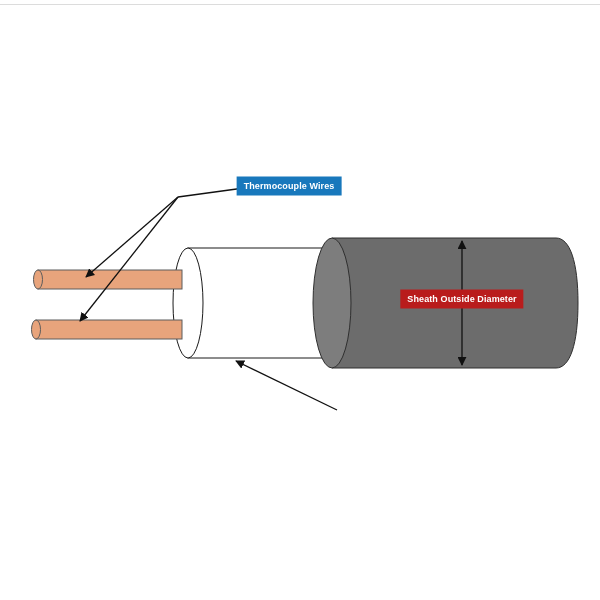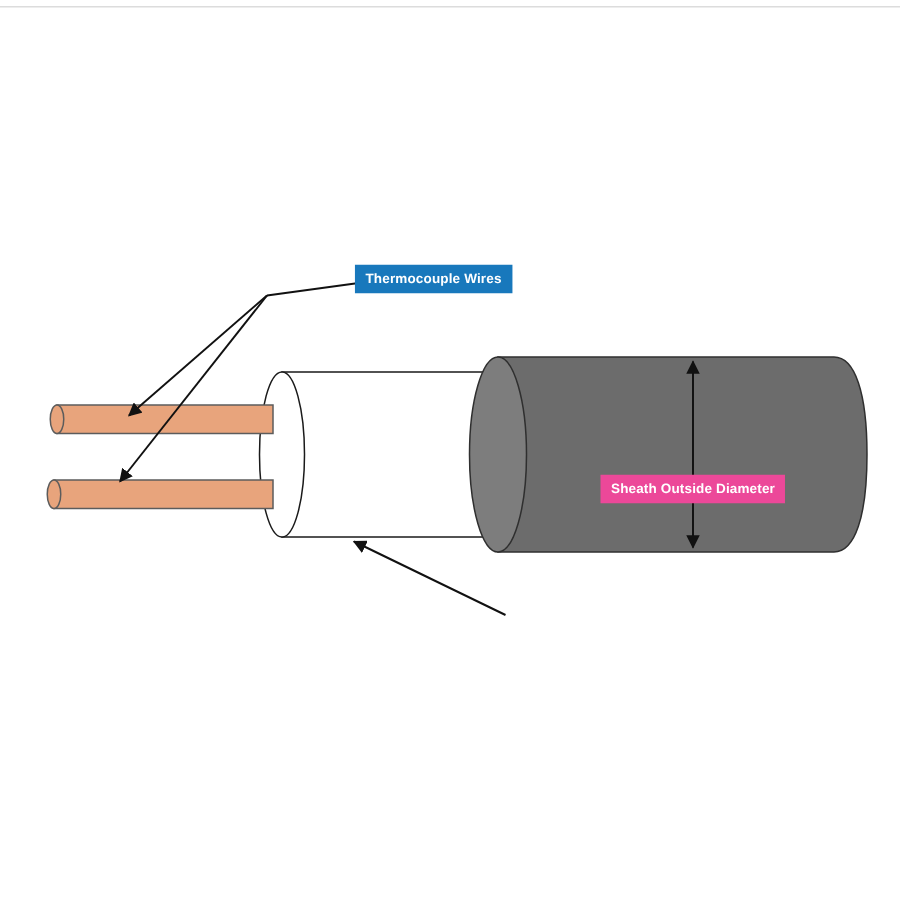--- a/index.html
+++ b/index.html
@@ -64,15 +64,15 @@
       <path d="M244,188 L178,197"></path>
       <path d="M178,197 L86,277" marker-end="url(#arr)"></path>
       <path d="M178,197 L80,321" marker-end="url(#arr)"></path>
 
       <path d="M337,410 L236,361" marker-end="url(#arr)"></path>
     </g>
   </svg>
 
   <div class="label" style="left: 289px; top: 186px; background: rgb(24, 120, 188); color: rgb(255, 255, 255);">Thermocouple Wires</div>
 
-  <div class="label" style="left: 462px; top: 299px; background: #ec4899; color: rgb(255, 255, 255); margin-top: 27px;">Sheath Outside Diameter</div>
+  <div class="label" style="left: 462px; top: 299px; background: #b91c1c; color: rgb(255, 255, 255);">Sheath Outside Diameter</div>
 
 </div>
 
 </body></html>

